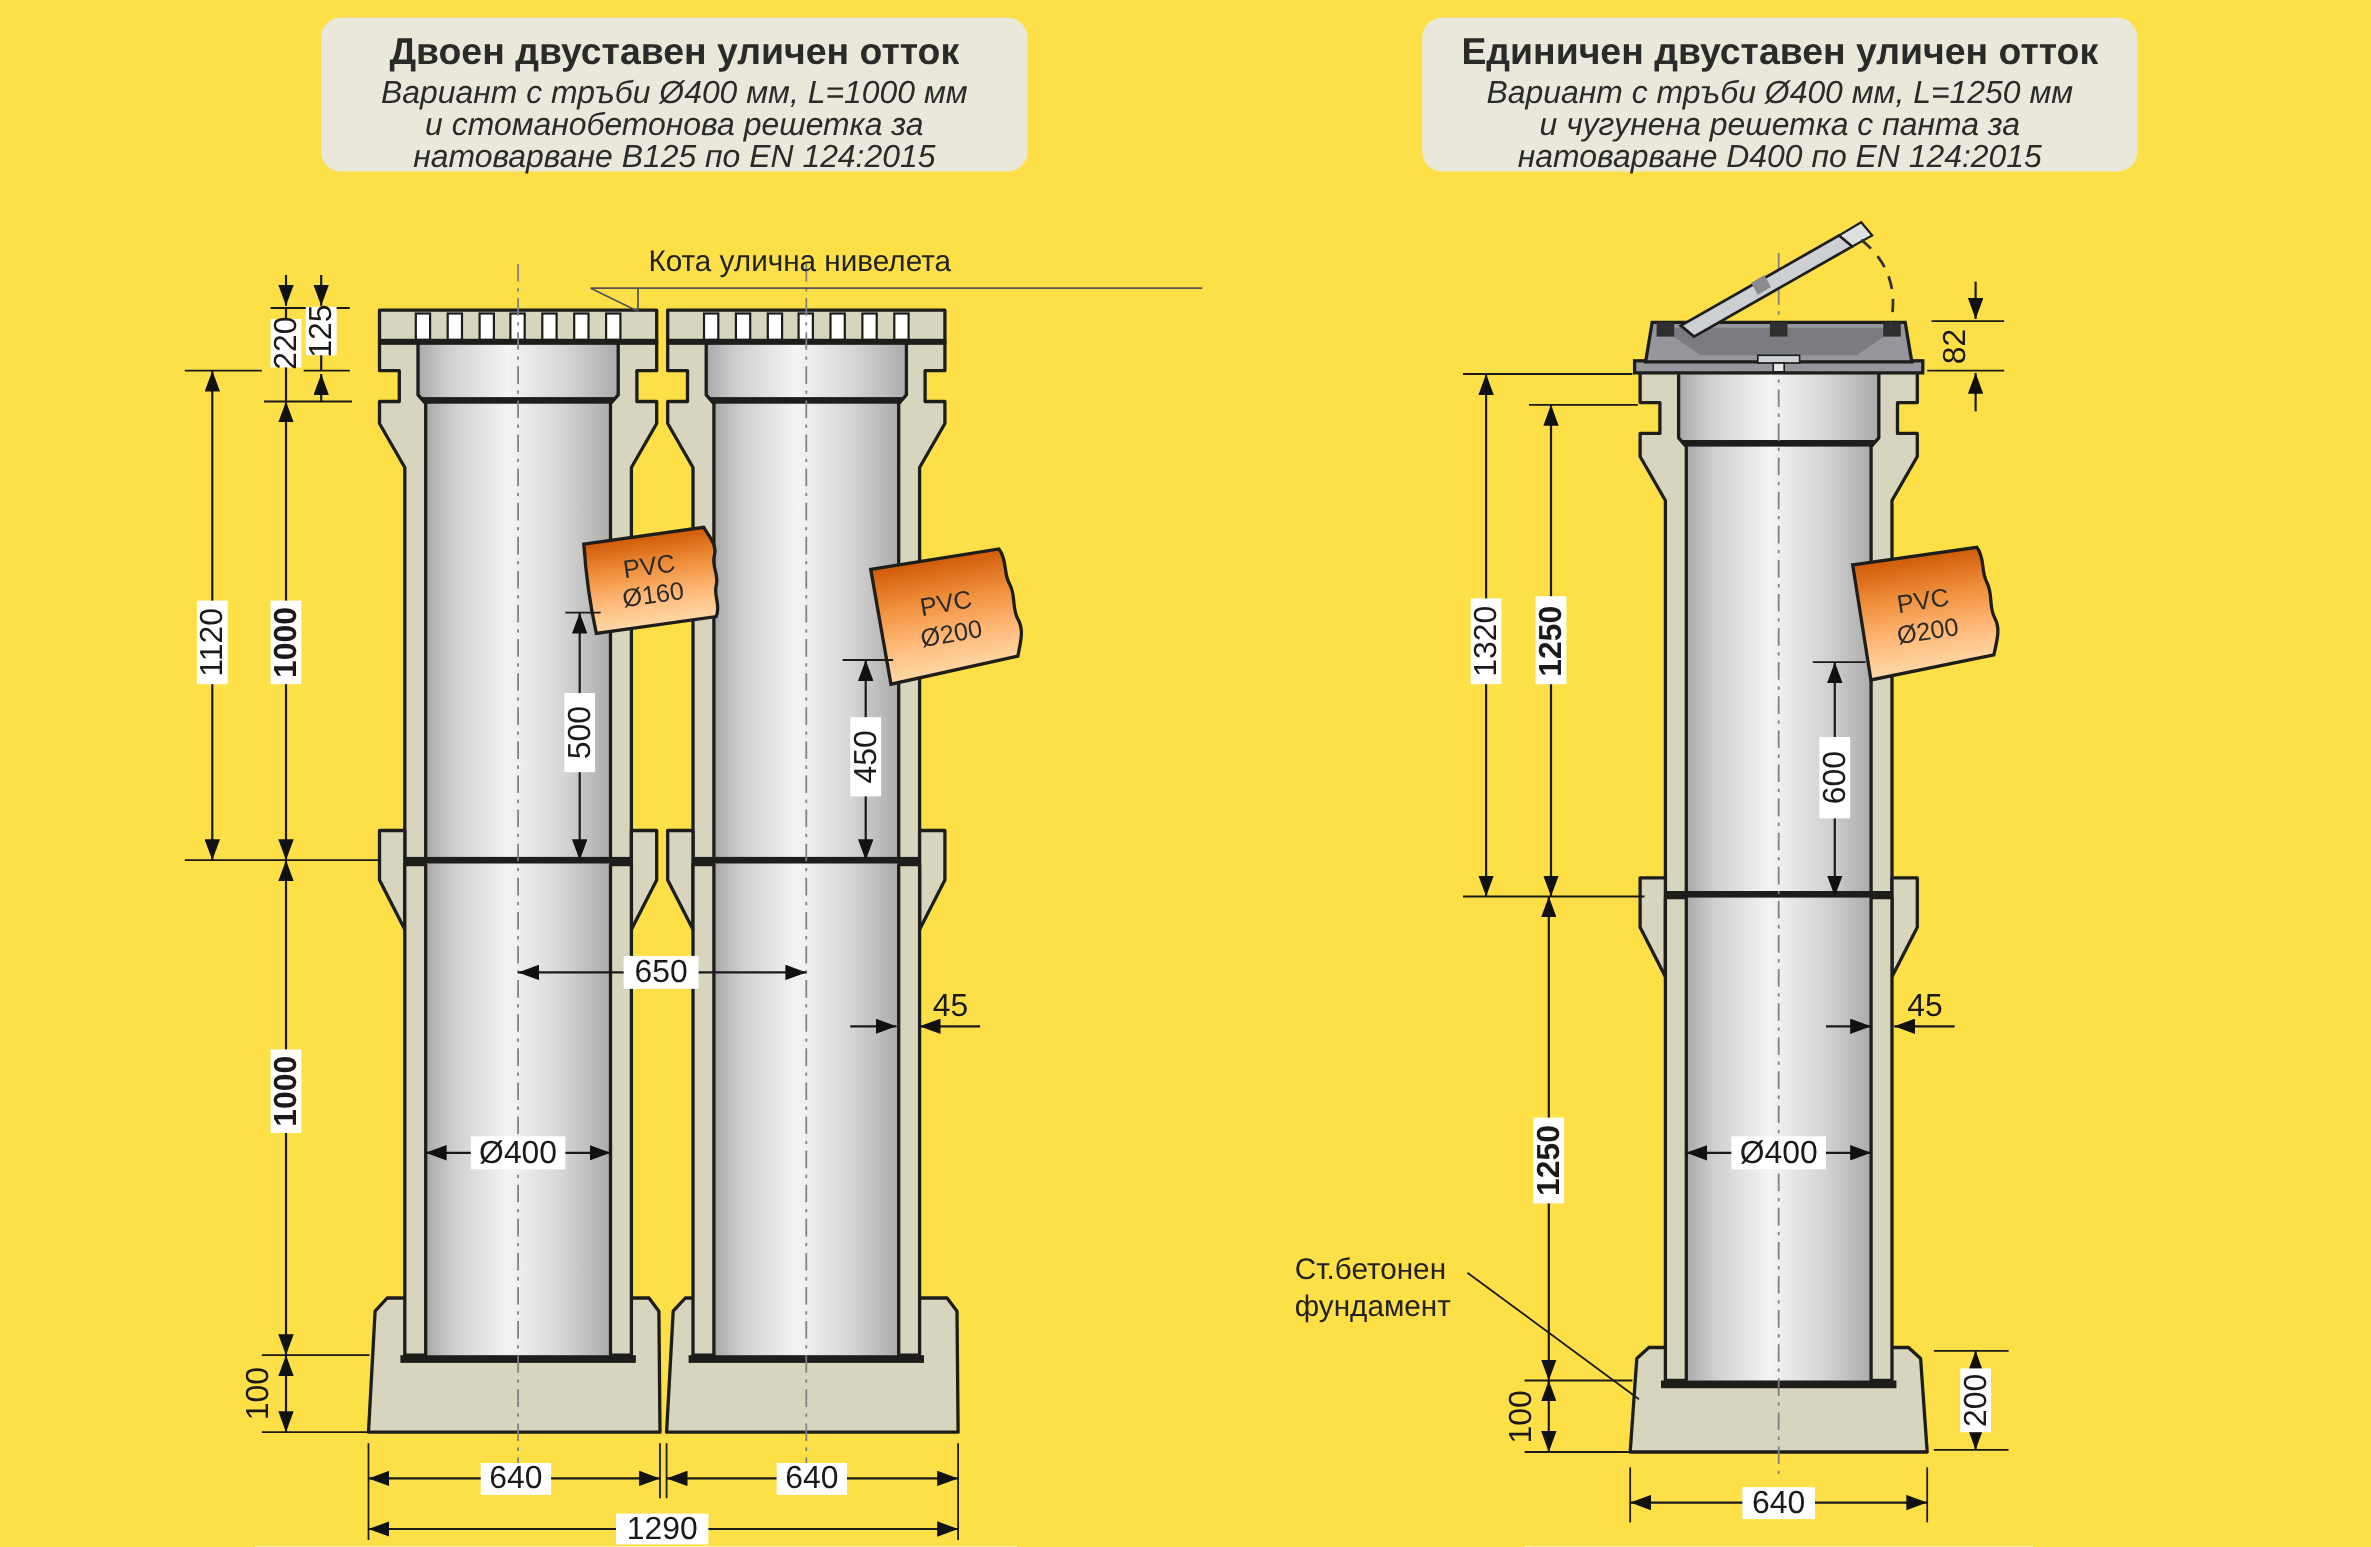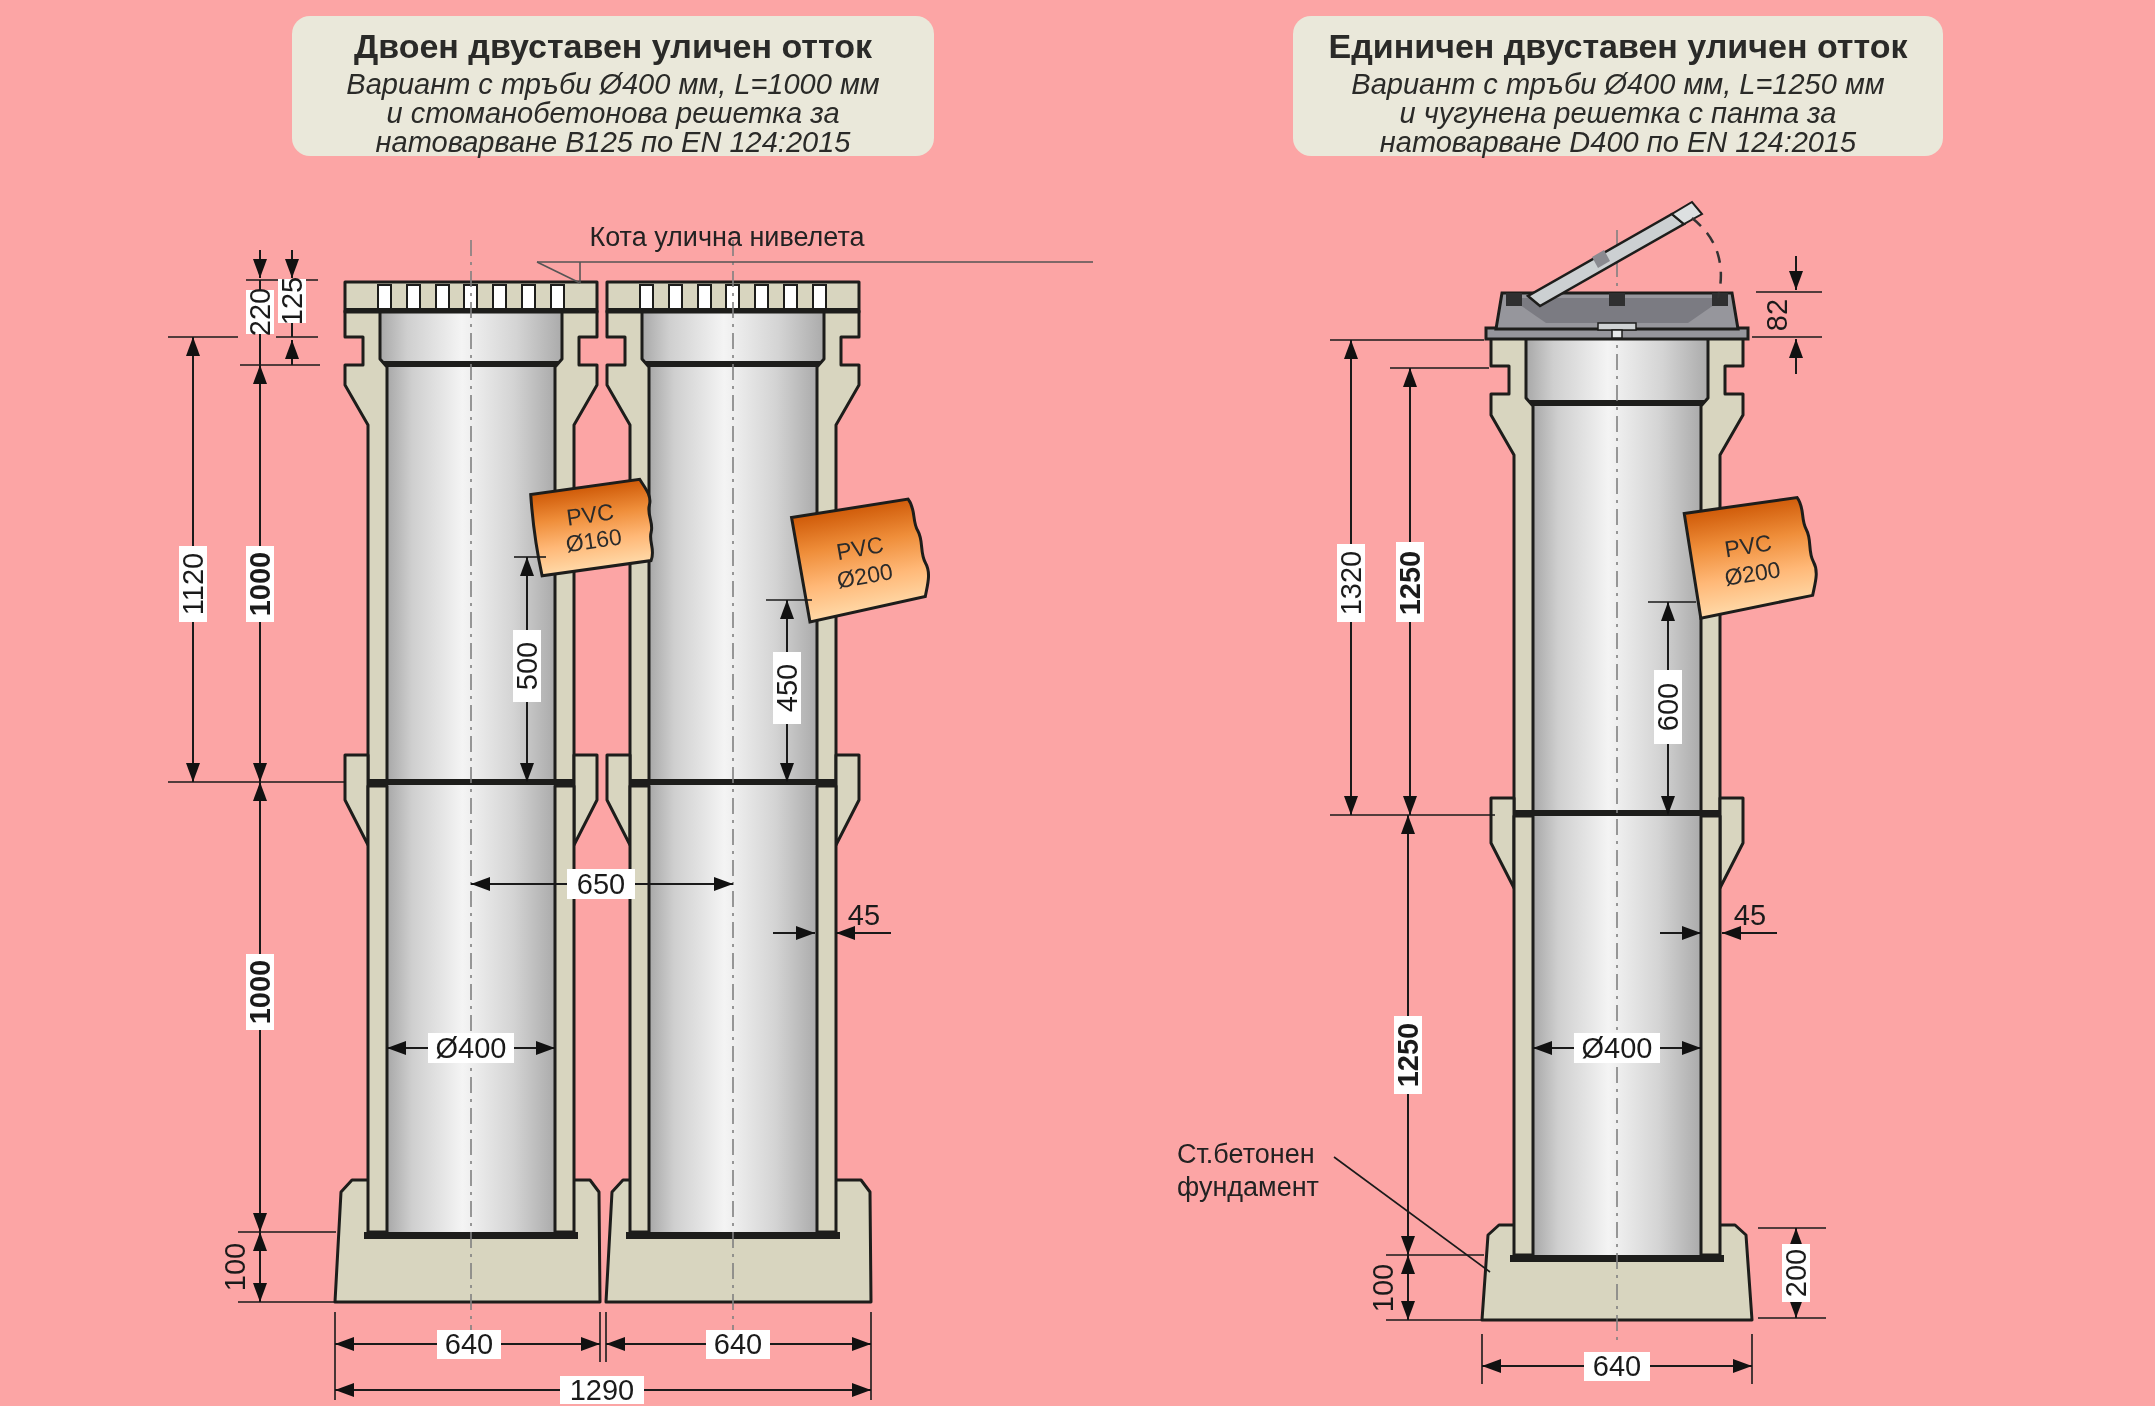--- a/index.html
+++ b/index.html
@@ -1,16 +1,16 @@
 <!DOCTYPE html>
 <html><head>
 <meta charset="utf-8">
 <style>
   html,body{margin:0;padding:0;background:#fff;}
-  .stage{width:2155px;height:1406px;background:#fca5a5;position:relative;overflow:hidden;}
+  .stage{width:2155px;height:1406px;background:#fde047;position:relative;overflow:hidden;}
   svg{display:block;}
   text{font-family:"Liberation Sans","DejaVu Sans",sans-serif;fill:#1a1a1a;}
   .t1{font-size:34px;font-weight:bold;text-anchor:middle;fill:#2a2a28;}
   .t2{font-size:29px;font-style:italic;text-anchor:middle;fill:#2a2a28;}
   .d{font-size:29px;text-anchor:middle;dominant-baseline:central;}
   .b{font-weight:bold;}
   .lbl{font-size:27px;fill:#222;}
   .pvct{font-size:23px;text-anchor:middle;dominant-baseline:central;fill:#2b2b2b;}
   .conc{fill:#d8d5bf;}
   .oln{stroke:#1d1d1b;stroke-width:3;stroke-linejoin:round;}

